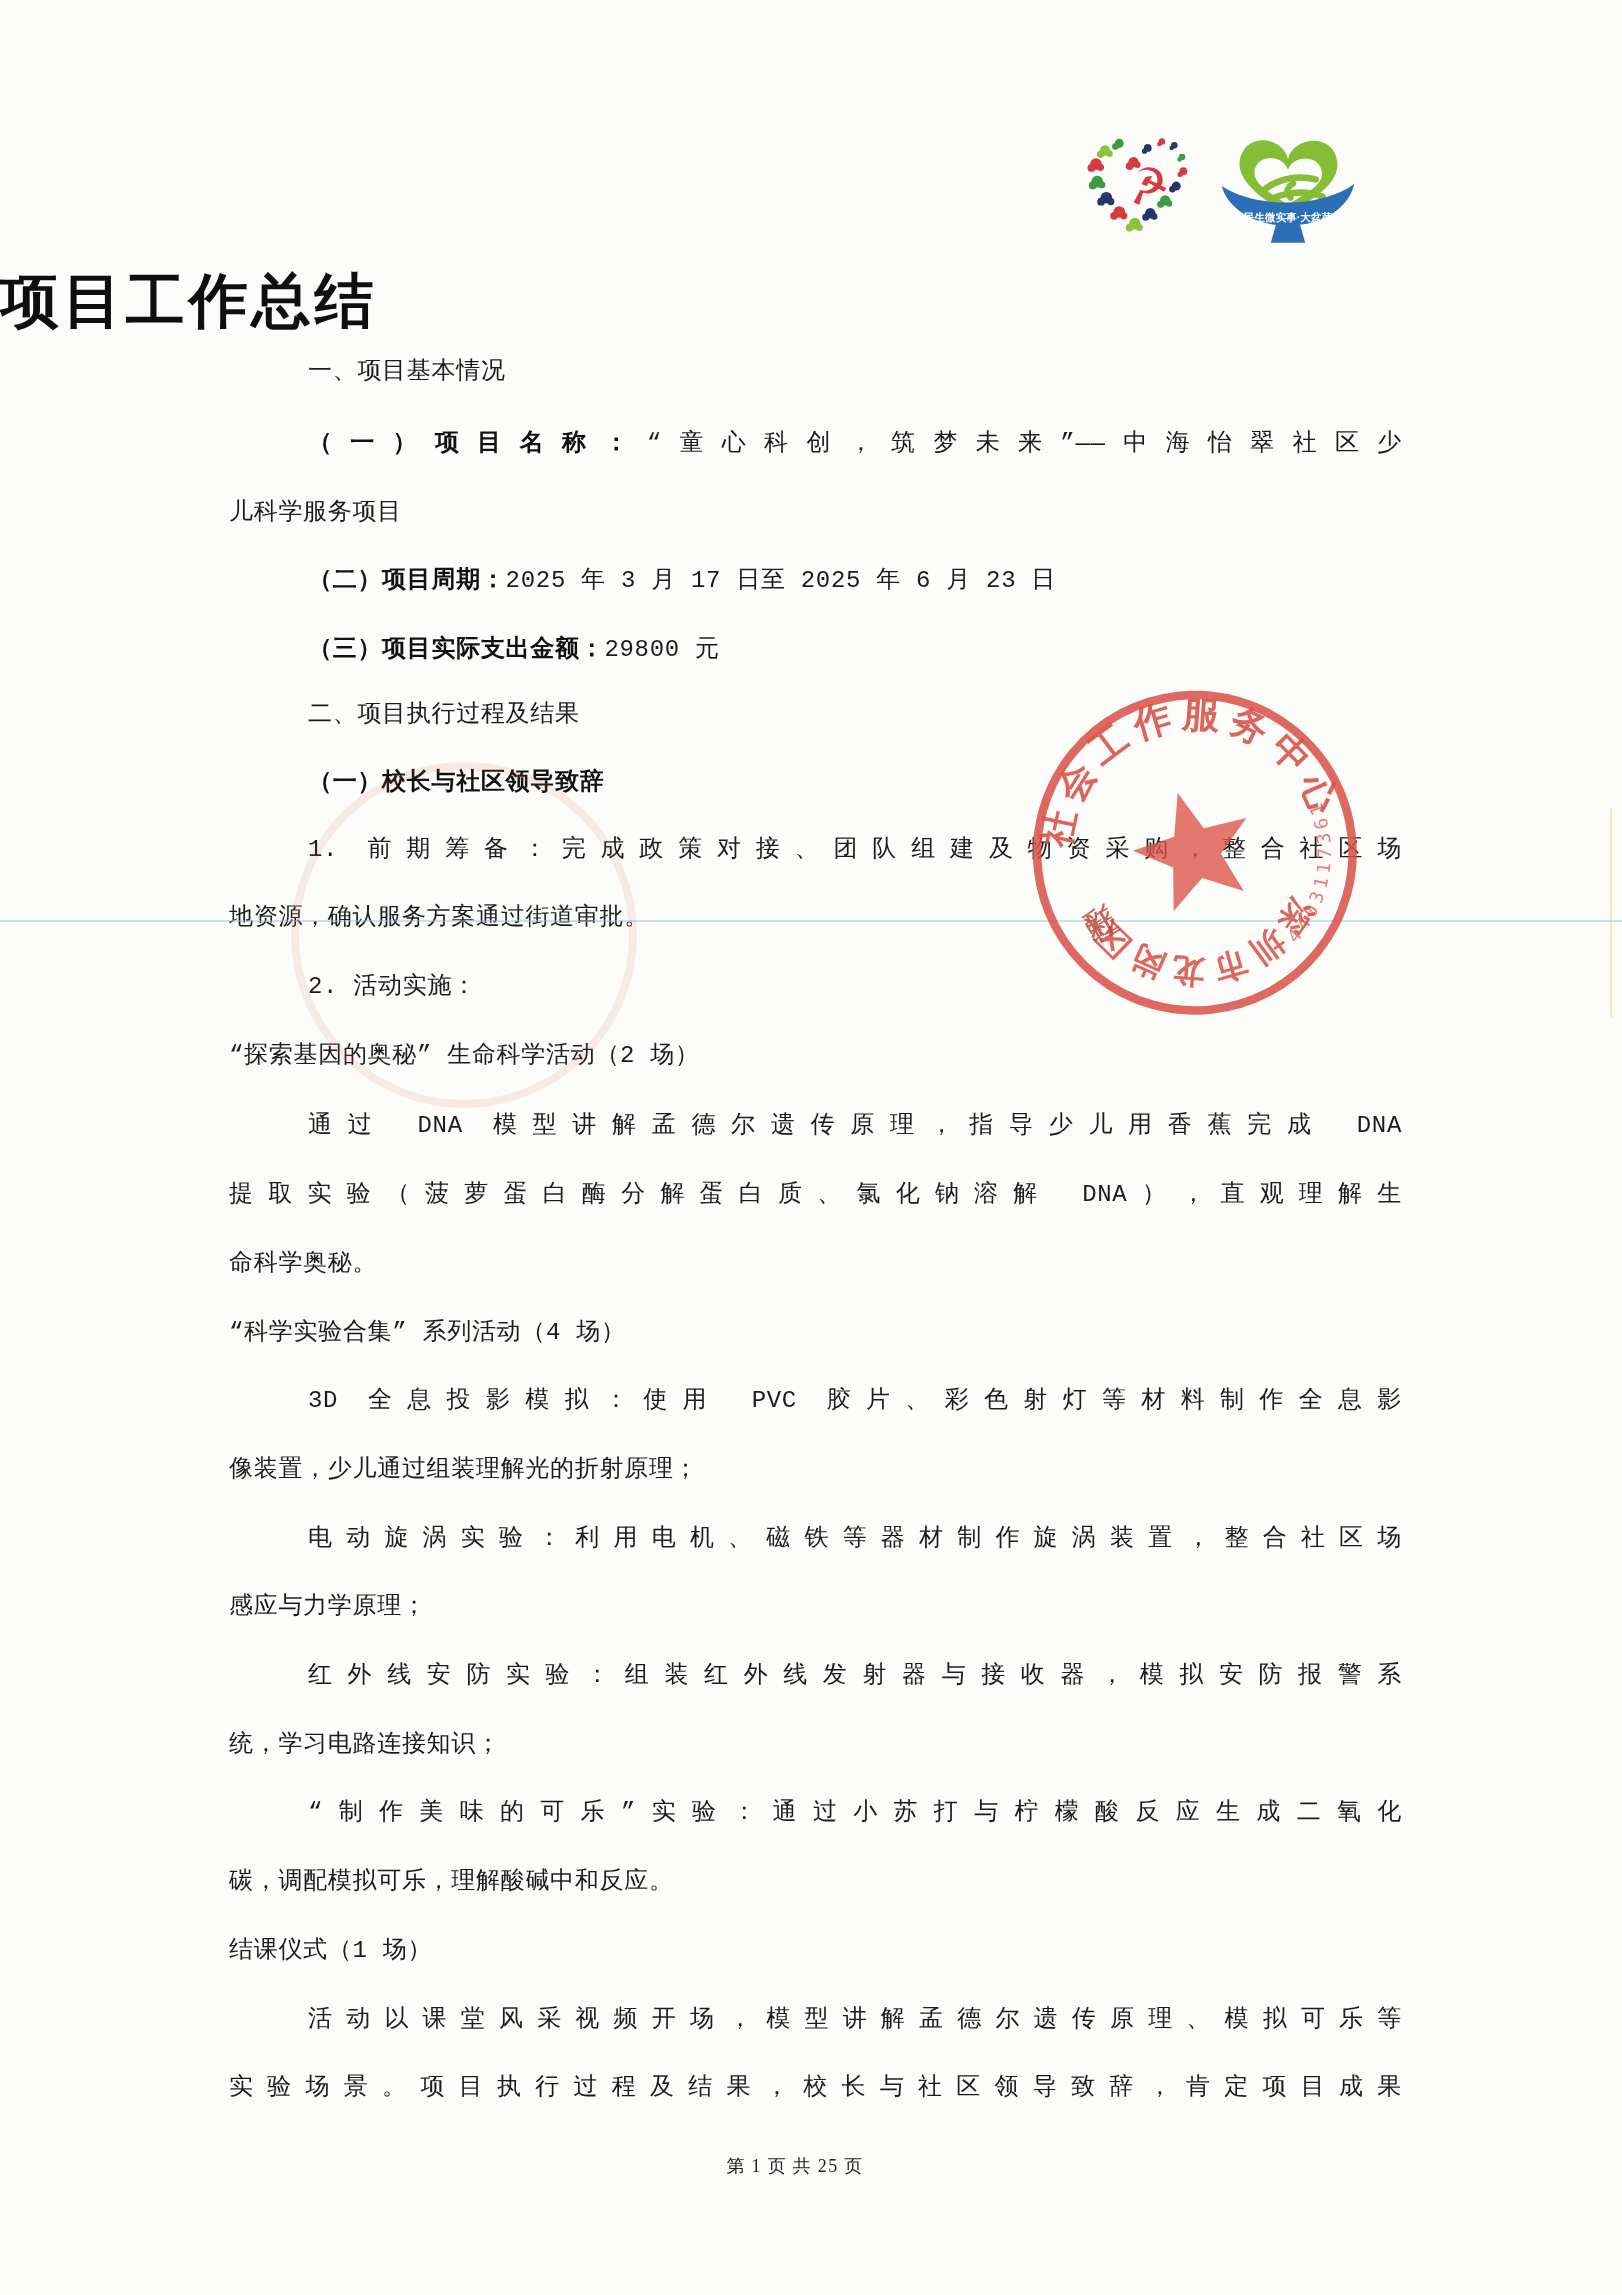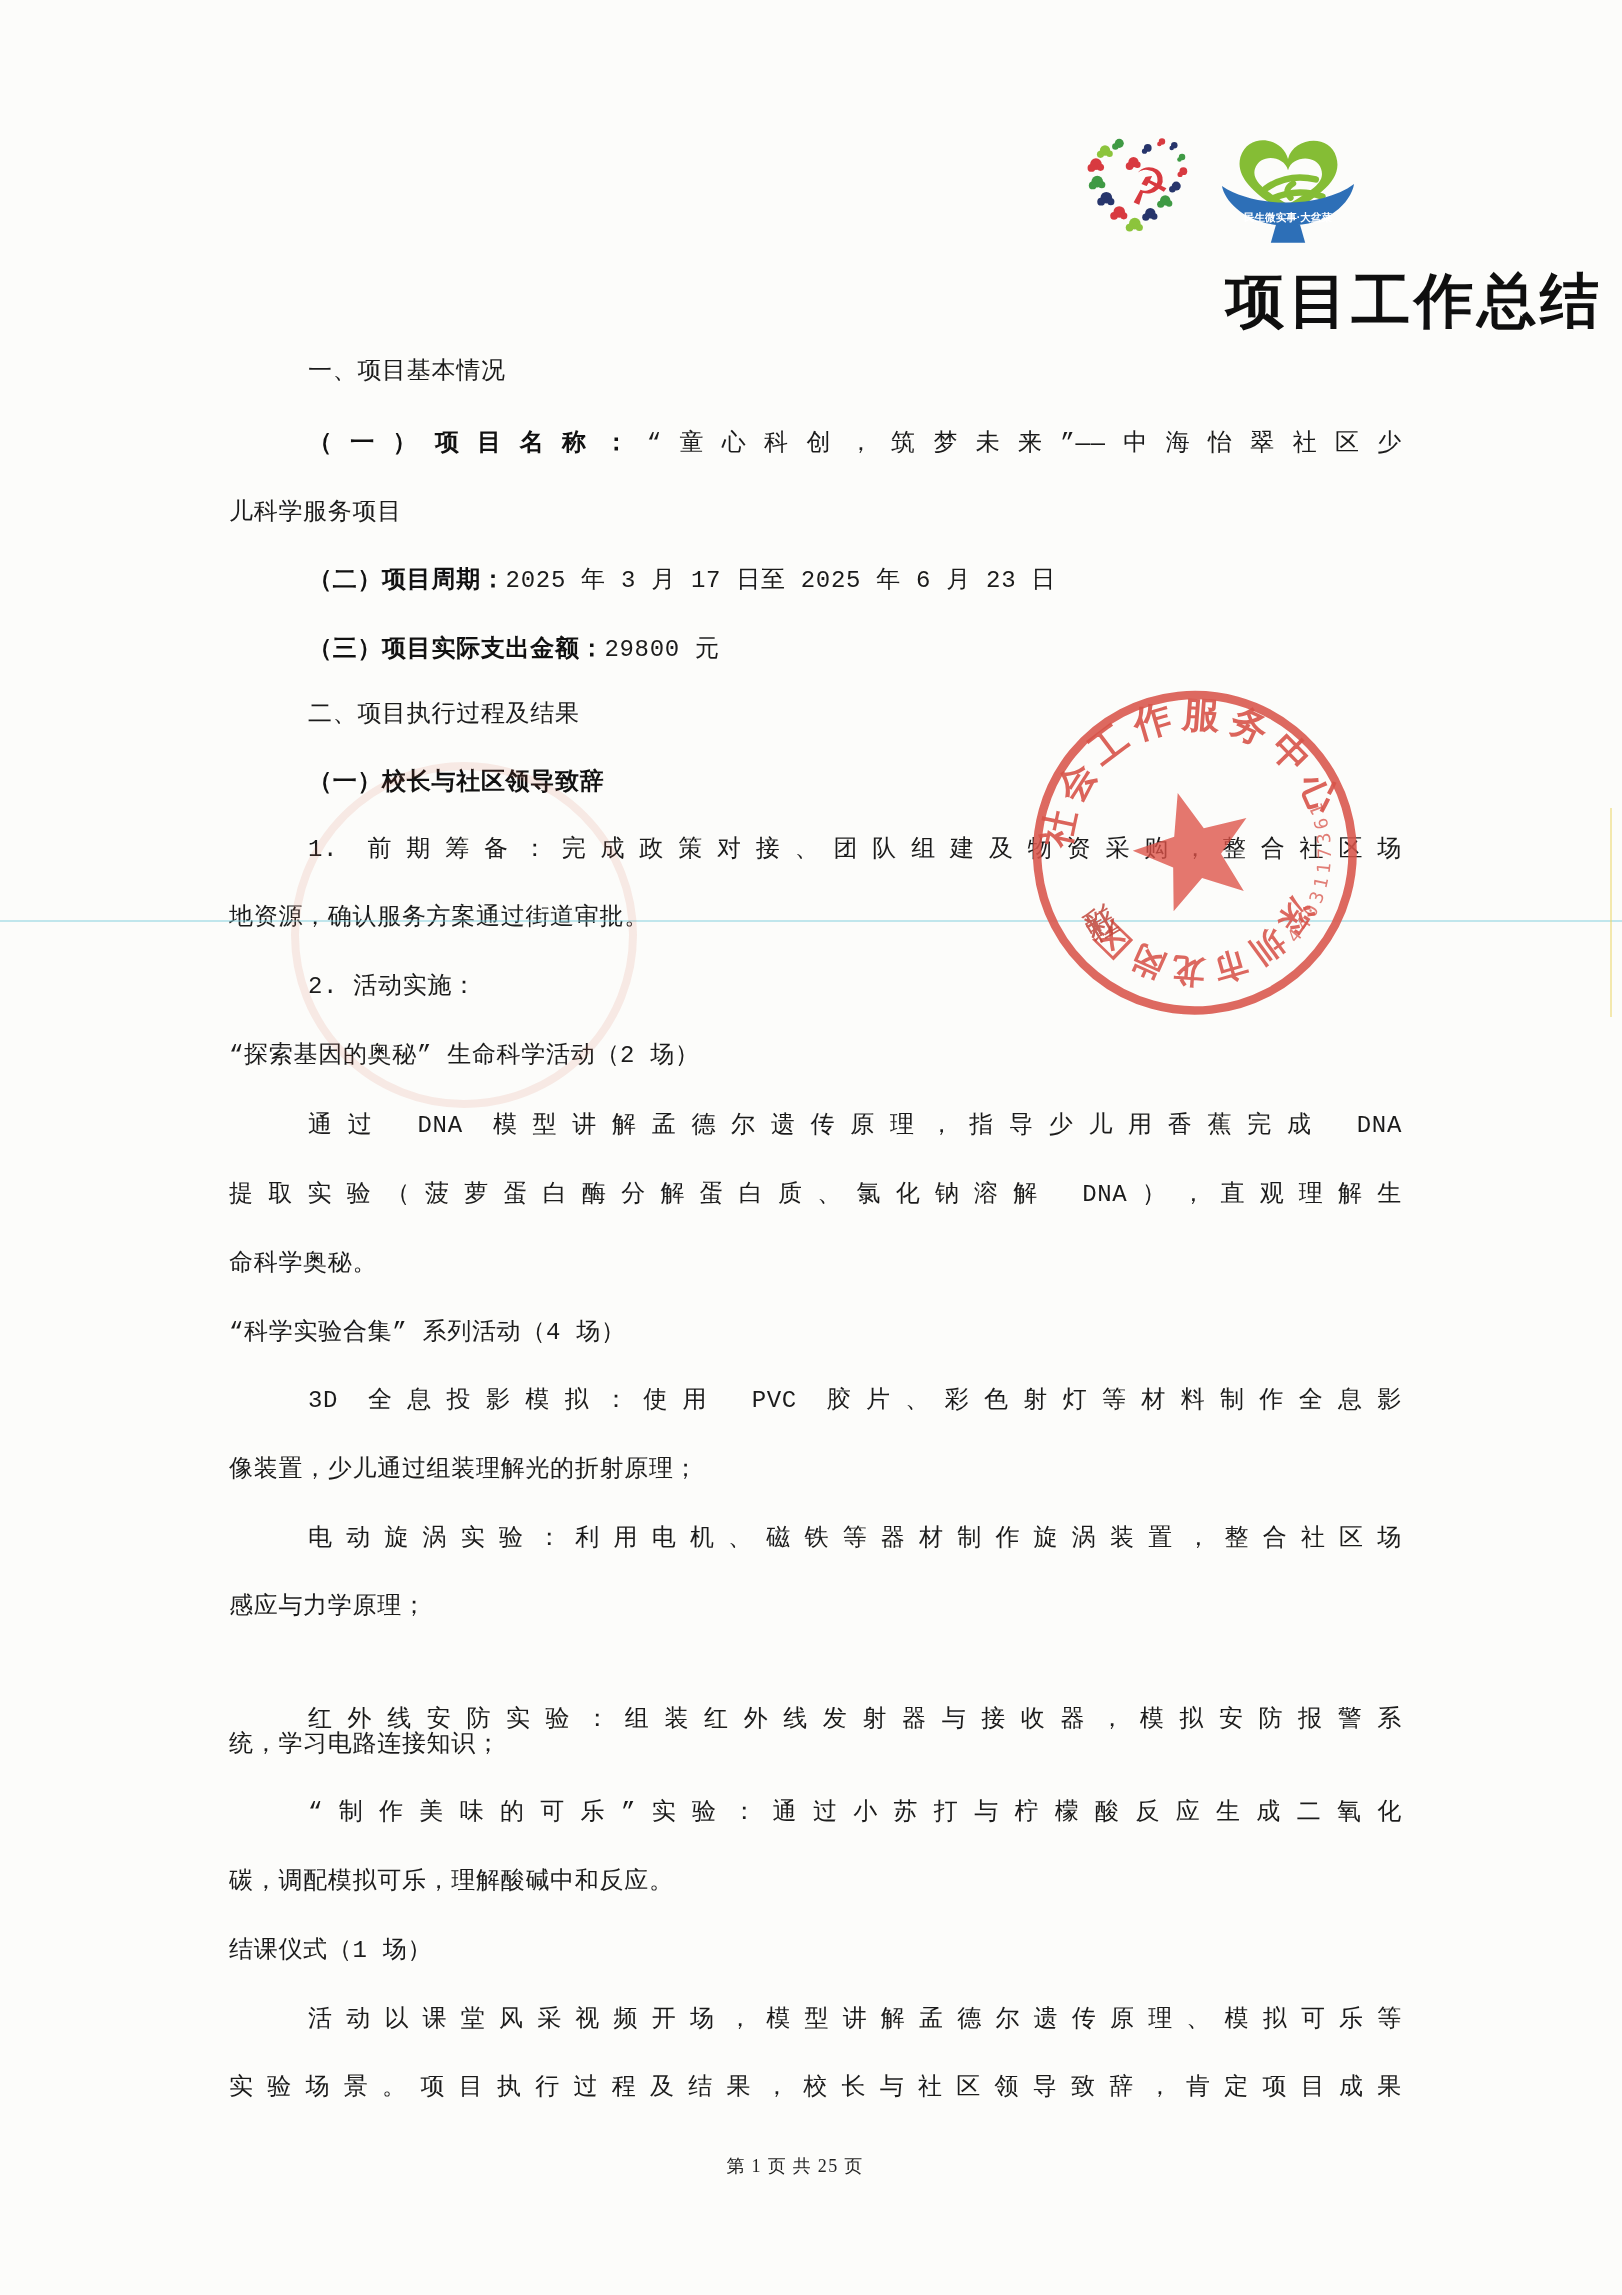--- a/index.html
+++ b/index.html
@@ -5,21 +5,21 @@
   html,body{margin:0;padding:0;background:#e8e8e8;}
   .page{
     position:relative;
     width:1623px;height:2295px;
     background:#fcfcfa;
     overflow:hidden;
     font-family:"Liberation Serif", serif;
   }
   .doc-title{
     position:absolute;top:262px;left:0;width:1603px;
-    text-align:right;
+    text-align:left;
     font-family:"Liberation Sans", sans-serif;
     font-weight:bold;font-size:59px;letter-spacing:3.9px;color:#0f0f0f;
   }
   .line{
     position:absolute;left:229px;width:1173px;
     box-sizing:border-box;
     font-size:24px;line-height:1.15;color:#1b1b1b;
     letter-spacing:0.7px;
     font-family:Liberation Mono, monospace;
   }
@@ -123,21 +123,21 @@
   <div class="line indent" style="top:973px"><span class="lab"></span><span>2. 活动实施：</span></div>
   <div class="line" style="top:1042px"><span class="lab"></span><span>“探索基因的奥秘” 生命科学活动（2 场）</span></div>
   <div class="line indent just" style="top:1112px"><span class="lab"></span><span>通过 DNA 模型讲解孟德尔遗传原理，指导少儿用香蕉完成 DNA</span></div>
   <div class="line just" style="top:1181px"><span class="lab"></span><span>提取实验（菠萝蛋白酶分解蛋白质、氯化钠溶解 DNA），直观理解生</span></div>
   <div class="line" style="top:1250px"><span class="lab"></span><span>命科学奥秘。</span></div>
   <div class="line" style="top:1319px"><span class="lab"></span><span>“科学实验合集” 系列活动（4 场）</span></div>
   <div class="line indent just" style="top:1387px"><span class="lab"></span><span>3D 全息投影模拟：使用 PVC 胶片、彩色射灯等材料制作全息影</span></div>
   <div class="line" style="top:1456px"><span class="lab"></span><span>像装置，少儿通过组装理解光的折射原理；</span></div>
   <div class="line indent just" style="top:1525px"><span class="lab"></span><span>电动旋涡实验：利用电机、磁铁等器材制作旋涡装置，整合社区场</span></div>
   <div class="line" style="top:1593px"><span class="lab"></span><span>感应与力学原理；</span></div>
-  <div class="line indent just" style="top:1706px"><span class="lab"></span><span>红外线安防实验：组装红外线发射器与接收器，模拟安防报警系</span></div>
+  <div class="line indent just" style="top:1662px"><span class="lab"></span><span>红外线安防实验：组装红外线发射器与接收器，模拟安防报警系</span></div>
   <div class="line" style="top:1731px"><span class="lab"></span><span>统，学习电路连接知识；</span></div>
   <div class="line indent just" style="top:1799px"><span class="lab"></span><span>“制作美味的可乐”实验：通过小苏打与柠檬酸反应生成二氧化</span></div>
   <div class="line" style="top:1868px"><span class="lab"></span><span>碳，调配模拟可乐，理解酸碱中和反应。</span></div>
   <div class="line" style="top:1937px"><span class="lab"></span><span>结课仪式（1 场）</span></div>
   <div class="line indent just" style="top:2006px"><span class="lab"></span><span>活动以课堂风采视频开场，模型讲解孟德尔遗传原理、模拟可乐等</span></div>
   <div class="line just" style="top:2074px"><span class="lab"></span><span>实验场景。项目执行过程及结果，校长与社区领导致辞，肯定项目成果</span></div>
 
   <div class="scan-line-cyan"></div>
   <div class="scan-line-yellow"></div>
   <div class="ghost-ring"></div>

